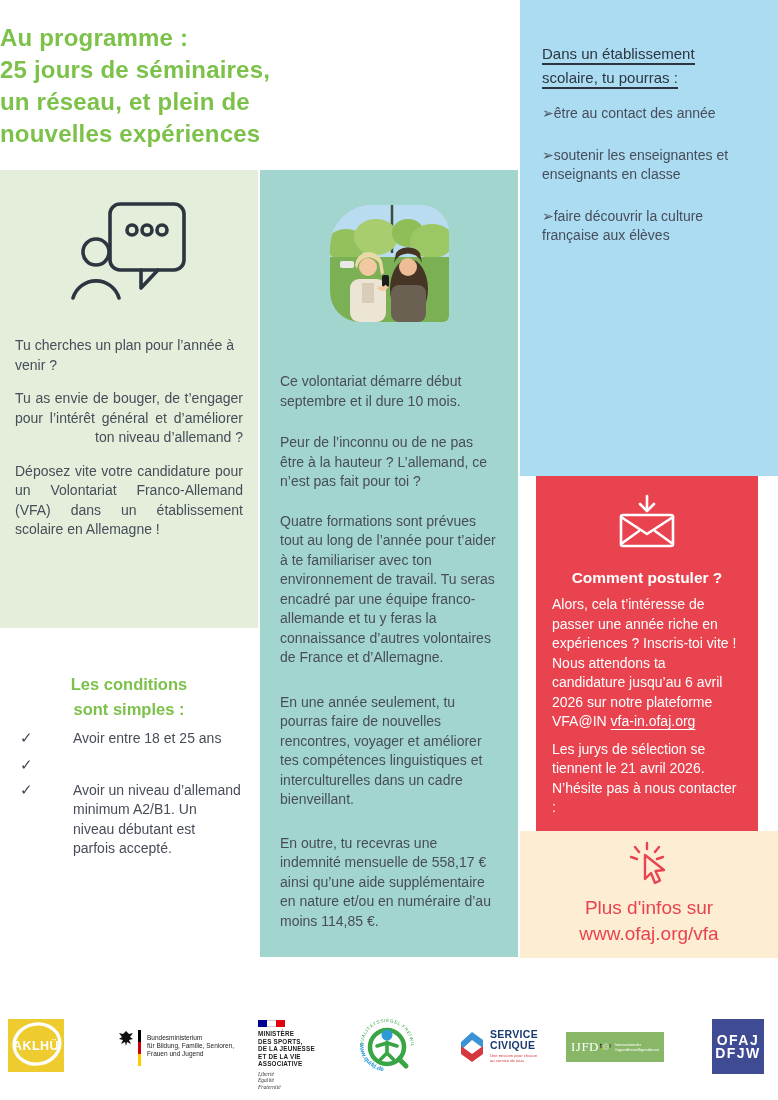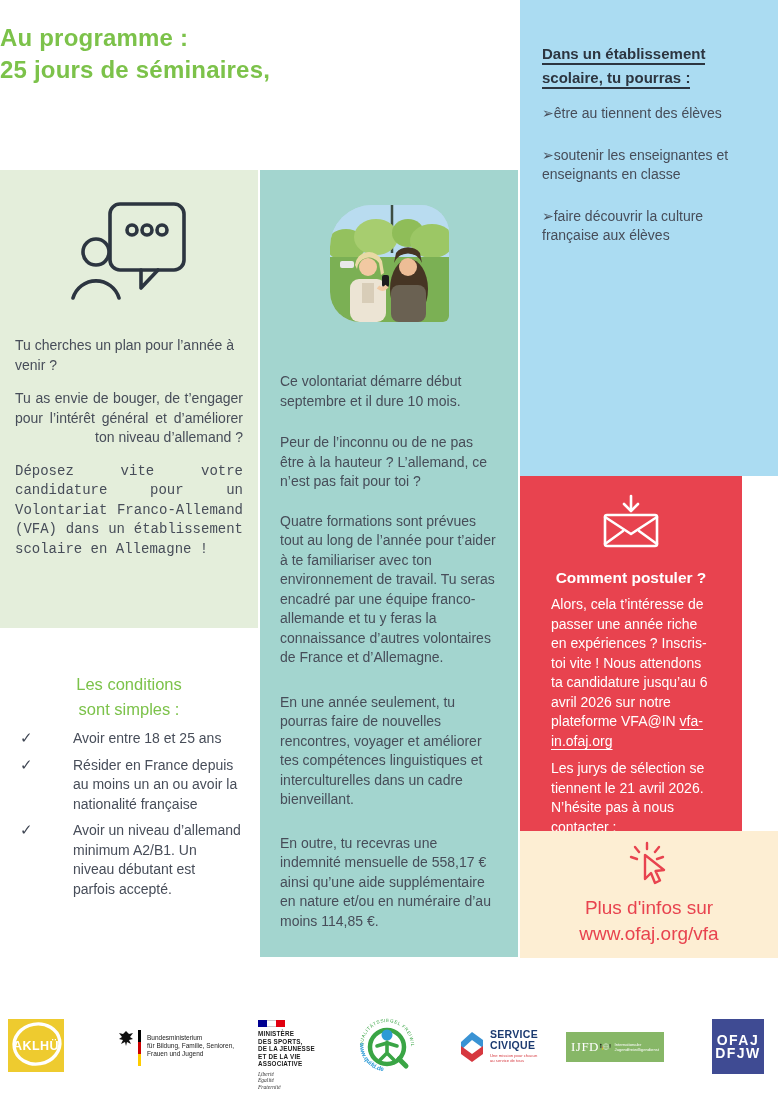--- a/index.html
+++ b/index.html
@@ -11,51 +11,51 @@
   .abs { position:absolute; }
 
   
   .title { left:0; top:22px; width:518px; text-align:left;
            color:#7cc24a; font-weight:bold; font-size:24px; line-height:32px; letter-spacing:.2px; }
 
   
   .box-green { left:0;   top:170px; width:258px; height:458px; background:#e4eedb; }
   .box-teal  { left:260px; top:170px; width:258px; height:787px; background:#a3d5cf; padding:0 20px; }
   .box-blue  { left:520px; top:0;     width:258px; height:476px; background:#abdcf2; padding:42px 16px 0 22px; }
-  .box-red   { left:520px; top:476px; width:222px; height:355px; background:#e8434f; color:#fff; padding:0 31px; }
+  .box-red   { left:536px; top:476px; width:222px; height:355px; background:#e8434f; color:#fff; padding:0 16px; }
   .box-cream { left:520px; top:831px; width:258px; height:127px; background:#fdeed3; text-align:center; }
   .conditions{ left:0; top:628px; width:258px; }
 
   .bp { font-size:14px; line-height:19.5px; }
-  .just  { text-align:justify;font-family:Liberation Mono, monospace; }
+  .just  { text-align:justify; }
   .just-r{ text-align:justify; text-align-last:right; }
 
   
   .box-green .icon-wrap { display:block; width:122px; margin:30px auto 0; }
   .box-green .txt { padding:0 15px; margin-top:32px; }
   .box-green .txt p + p { margin-top:14px; }
 
   
-  .box-blue h2 { font-size:15px; line-height:24px; font-weight:bold; color:#2c3540; }
+  .box-blue h2 { font-size:15px; line-height:24px; font-weight:normal; color:#2c3540; }
   .box-blue h2 .u { border-bottom:2.5px solid #2c3540; padding-bottom:1px; }
   .box-blue .si { margin-top:22px; }
   .box-blue .si:first-of-type { margin-top:14px; }
 
   
   .photo { width:119px; height:117px; margin:35px auto 0;
            border-radius:42px 28px 6px 30px; overflow:hidden; background:#bcd9ea; }
   .box-teal p.p1 { margin-top:50px; }
   .box-teal p.p2 { margin-top:22px; }
   .box-teal p.p3 { margin-top:20px; }
   .box-teal p.p4 { margin-top:25px; }
   .box-teal p.p5 { margin-top:24px; }
 
   
   .conditions h3 { margin-top:44px; text-align:center; color:#7cc24a;
-                   font-size:16.5px; line-height:25px; font-weight:normal; }
+                   font-size:16.5px; line-height:25px; font-weight:bold; }
   .conditions ul { list-style:none; margin-top:4px; }
   .conditions li { display:flex; padding-left:20px; margin-top:7px; }
   .conditions .chk { width:53px; flex:none; font-size:15px; color:#3f4653; }
   .conditions .ctx { width:168px; font-size:14px; line-height:19.5px; }
 
   
   .box-red .icon-wrap { display:block; width:64px; margin:18px auto 0; }
   .box-red h3 { margin-top:17px; text-align:center; font-size:15.5px; font-weight:bold; }
   .box-red p { margin-top:8px; }
   .box-red .email { margin-top:16px; font-weight:bold; font-size:14px; color:#fff; text-decoration:none; display:inline-block; }
@@ -100,28 +100,30 @@
   .ofaj-line { color:#fff; font-size:14px; line-height:13px; font-weight:bold; letter-spacing:1.5px; }
 </style>
 </head>
 <body>
 
 <div id="page">
 
   <div class="abs title">
     <div>Au programme :</div>
     <div>25 jours de séminaires,</div>
+    <div>un réseau, et plein de</div>
+    <div>nouvelles expériences</div>
   </div>
 
   <section class="abs box-blue">
     <h2>
       <span class="u">Dans un établissement</span><br>
       <span class="u">scolaire, tu pourras :</span>
     </h2>
-    <p class="bp si"><span>➢</span><span>être au tiennent des élèves</span></p>
+    <p class="bp si"><span>➢</span><span>être au contact des année</span></p>
     <p class="bp si"><span>➢</span><span>soutenir les enseignantes et enseignants en classe</span></p>
     <p class="bp si"><span>➢</span><span>faire découvrir la culture française aux élèves</span></p>
   </section>
 
   <section class="abs box-green">
     <span class="icon-wrap">
       <svg width="122" height="100" viewBox="0 0 122 100" fill="none" stroke="#2c3540" stroke-width="3.6" stroke-linecap="round" stroke-linejoin="round">
         <rect x="42" y="4" width="74" height="66" rx="10"></rect>
         <circle cx="64" cy="30" r="5"></circle>
         <circle cx="79" cy="30" r="5"></circle>
@@ -173,21 +175,20 @@
       <span>Les conditions</span><br>
       <span>sont simples :</span>
     </h3>
     <ul>
       <li>
         <span class="chk">✓</span>
         <span class="ctx">Avoir entre 18 et 25 ans</span>
       </li>
       <li>
         <span class="chk">✓</span>
-        <span class="ctx">Résider en France depuis au moins un an ou avoir la nationalité française</span>
       </li>
       <li>
         <span class="chk">✓</span>
         <span class="ctx">Avoir un niveau d’allemand minimum A2/B1. Un niveau débutant est parfois accepté.</span>
       </li>
     </ul>
   </section>
 
   <section class="abs box-red">
     <span class="icon-wrap">

